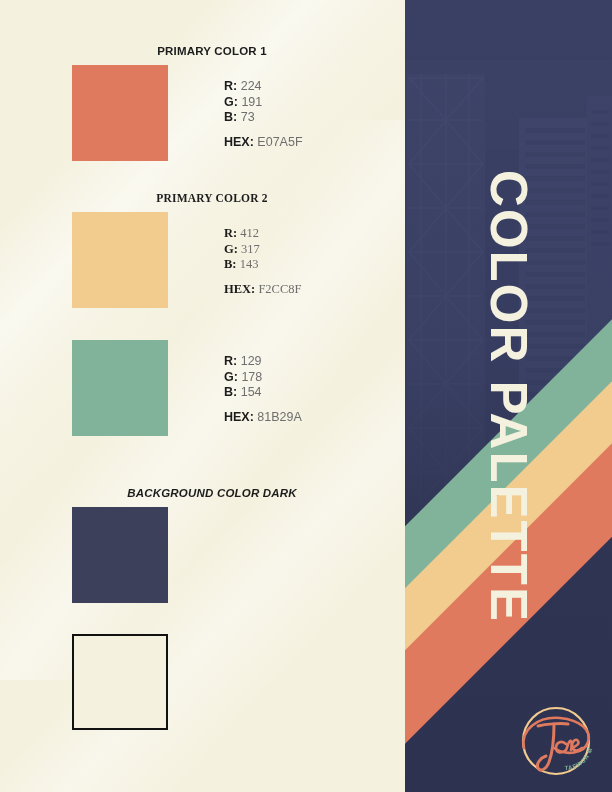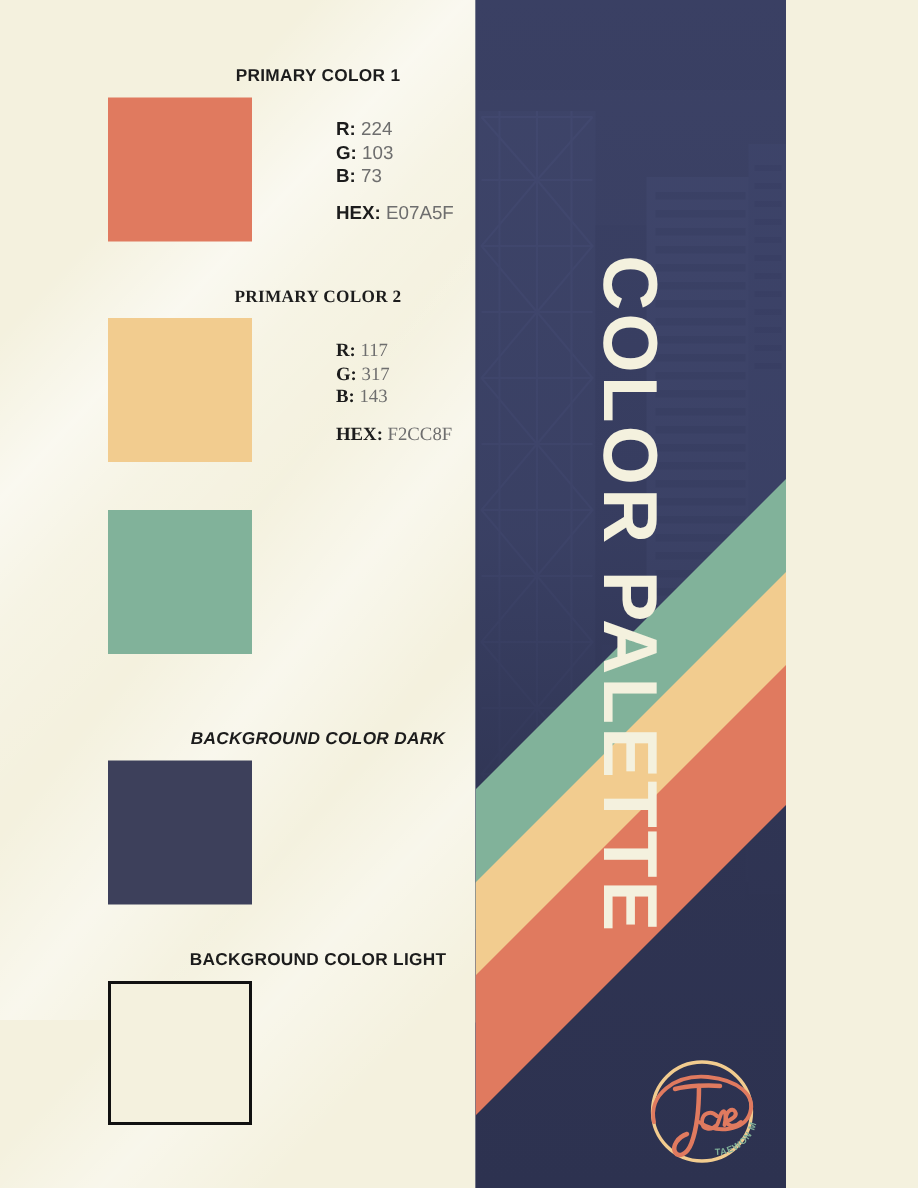--- a/index.html
+++ b/index.html
@@ -12,21 +12,21 @@
     background: #F4F1DE;
     font-family: "Liberation Sans", sans-serif;
     overflow: hidden;
     position: relative;
   }
 
   
   .page {
     position: absolute;
     inset: 0;
-    width: 524px;
+    width: 612px;
     height: 792px;
     background: #F4F1DE;
     overflow: hidden;
   }
 
   
   .bg-sheen {
     position: absolute;
     left: 0; top: 0;
     width: 412px; height: 792px;
@@ -189,55 +189,60 @@
   <div class="bg-sheen2"></div>
 
   <div class="swatch-list">
 
     <div class="swatch-block" style="top:45px;">
       <div class="swatch-title">PRIMARY COLOR 1</div>
       <div class="swatch-row">
         <div class="swatch-chip" style="background:#E07A5F;"></div>
         <div class="swatch-values">
           <div><span class="lbl">R:</span> <span>224</span></div>
-          <div><span class="lbl">G:</span> <span>103</span></div>
+          <div><span class="lbl">G:</span> <span>191</span></div>
           <div><span class="lbl">B:</span> <span>73</span></div>
           <div class="hexline"><span class="lbl">HEX:</span> <span>E07A5F</span></div>
         </div>
       </div>
     </div>
 
     <div class="swatch-block" style="top:192px;font-family:Liberation Serif, serif;">
       <div class="swatch-title">PRIMARY COLOR 2</div>
       <div class="swatch-row">
         <div class="swatch-chip" style="background:#F2CC8F;"></div>
         <div class="swatch-values">
-          <div><span class="lbl">R:</span> <span>117</span></div>
+          <div><span class="lbl">R:</span> <span>412</span></div>
           <div><span class="lbl">G:</span> <span>317</span></div>
           <div><span class="lbl">B:</span> <span>143</span></div>
           <div class="hexline"><span class="lbl">HEX:</span> <span>F2CC8F</span></div>
         </div>
       </div>
     </div>
 
     <div class="swatch-block" style="top:340px;">
       <div class="swatch-row">
         <div class="swatch-chip" style="background:#81B29A;"></div>
+        <div class="swatch-values">
+          <div><span class="lbl">R:</span> <span>129</span></div>
+          <div><span class="lbl">G:</span> <span>178</span></div>
+          <div><span class="lbl">B:</span> <span>154</span></div>
+          <div class="hexline"><span class="lbl">HEX:</span> <span>81B29A</span></div>
+        </div>
       </div>
     </div>
 
     <div class="swatch-block" style="top:487px;font-style:italic;">
       <div class="swatch-title">BACKGROUND COLOR DARK</div>
       <div class="swatch-row">
         <div class="swatch-chip" style="background:#3D405B;"></div>
       </div>
     </div>
 
     <div class="swatch-block" style="top:634px;">
-      <div class="swatch-title">BACKGROUND COLOR LIGHT</div>
       <div class="swatch-row">
         <div class="swatch-chip outlined" style="background:#F4F1DE;"></div>
       </div>
     </div>
 
   </div>
 
   <div class="panel">
 
     <div class="city">

